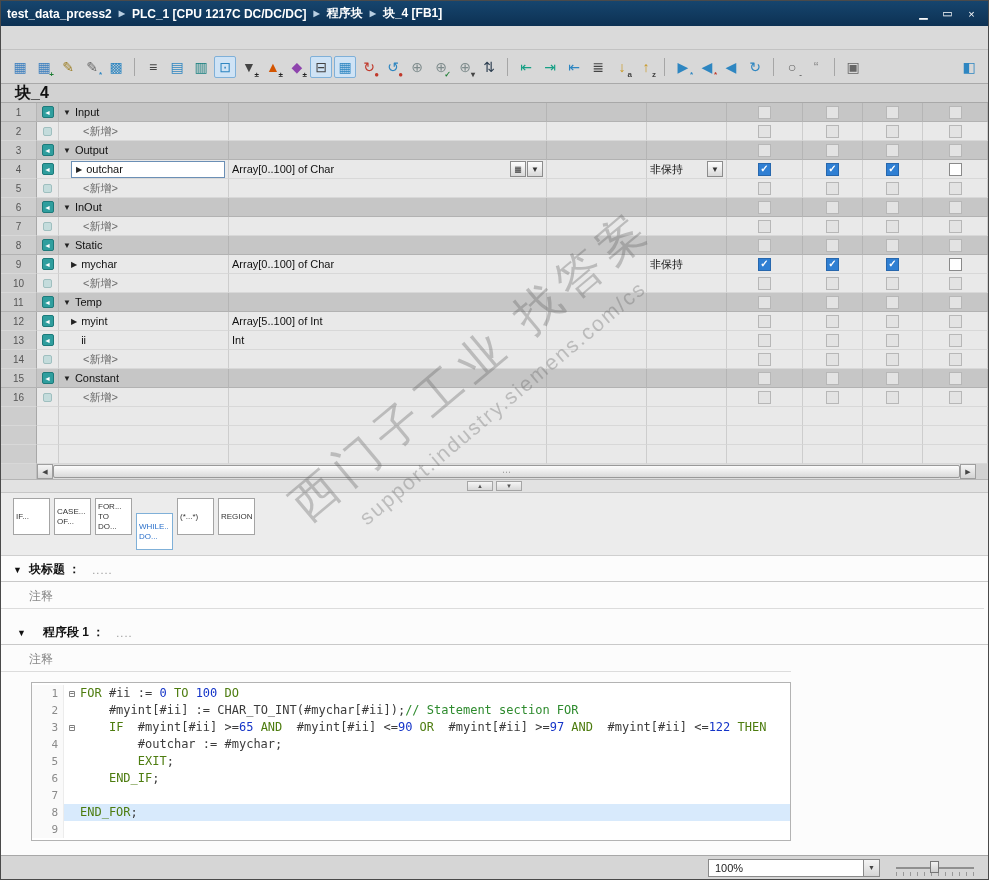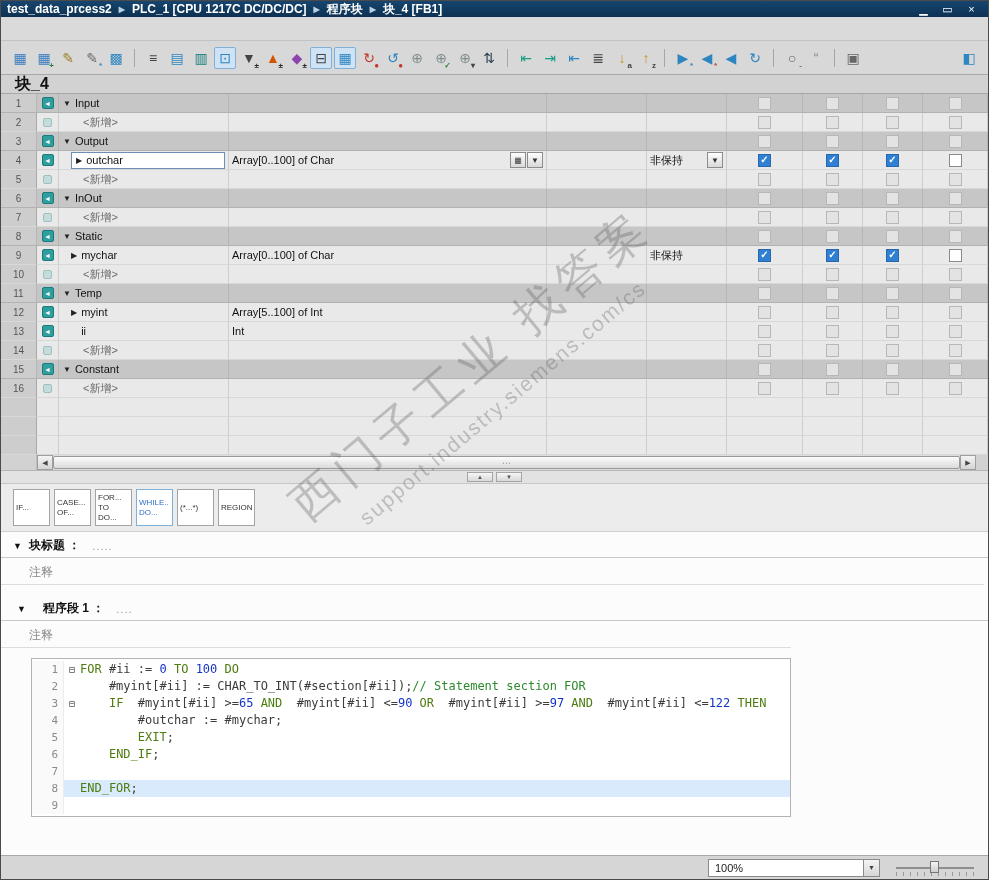--- a/index.html
+++ b/index.html
@@ -3,21 +3,21 @@
 <meta charset="utf-8">
 <style>
   * { box-sizing: border-box; margin: 0; padding: 0; }
   html,body { width: 989px; height: 880px; }
   body { font-family: "Liberation Sans", sans-serif; background:#cfcfcf; overflow:hidden; }
   button { font: inherit; background: none; border: none; padding: 0; cursor: default; }
 
   .window { position:relative; width:989px; height:880px; background:#d9d9d9; border:1px solid #4a4a4a; display:flex; flex-direction:column; overflow:hidden; }
 
   
-  .titlebar { flex:none; height:16px; background:linear-gradient(#16456e,#0d3153); color:#fff; display:flex; align-items:center; padding:0 6px; }
+  .titlebar { flex:none; height:25px; background:linear-gradient(#16456e,#0d3153); color:#fff; display:flex; align-items:center; padding:0 6px; }
   .breadcrumb { display:flex; align-items:center; gap:7px; font-size:12px; font-weight:bold; white-space:nowrap; }
   .bc-sep { font-size:8px; color:#b9cfe2; }
   .win-controls { margin-left:auto; display:flex; gap:3px; }
   .win-btn { width:21px; height:16px; display:flex; align-items:center; justify-content:center; color:#fff; font-size:11px; }
 
   
   .menu-strip { flex:none; height:24px; background:#dadada; border-bottom:1px solid #c2c2c2; }
   .toolbar { flex:none; height:34px; background:#d8d8d8; border-bottom:1px solid #a9a9a9; display:flex; align-items:center; padding:0 8px; }
   .tb-icons { display:flex; align-items:center; gap:2px; }
   .tb-btn { position:relative; width:22px; height:22px; display:flex; align-items:center; justify-content:center; font-size:14px; border:1px solid transparent; border-radius:2px; }
@@ -63,21 +63,21 @@
   .scroll-corner-r { width:12px; background:#d2d2d2; }
   .scroll-btn { width:16px; background:linear-gradient(#f4f4f4,#d4d4d4); border:1px solid #9e9e9e; font-size:7px; color:#444; display:flex; align-items:center; justify-content:center; }
   .scroll-thumb { flex:1; margin:1px 0; background:linear-gradient(#fcfcfc,#dadada); border:1px solid #999; border-radius:2px; display:flex; align-items:center; justify-content:center; color:#888; font-size:9px; }
   .splitter { flex:none; height:13px; background:#e2e2e2; border-bottom:1px solid #c6c6c6; display:flex; align-items:center; justify-content:center; gap:3px; }
   .split-btn { width:26px; height:10px; border:1px solid #a5a5a5; background:linear-gradient(#f6f6f6,#d8d8d8); font-size:6px; color:#555; display:flex; align-items:center; justify-content:center; }
 
   
   .lower { flex:1; background:#fcfcfc; overflow:hidden; }
   .snippet-bar { background:#ececec; border-bottom:1px solid #cfcfcf; padding:5px 0 5px 12px; display:flex; gap:4px; }
   .snippet { width:37px; height:37px; background:#fff; border:1px solid #a4a4a4; font-size:8px; color:#333; display:flex; flex-direction:column; justify-content:center; padding:2px 2px; line-height:1.25; text-align:left; }
-  .snippet.active { color:#2a6fc9; border-color:#7fb0d8; }
+  .snippet.active { color:#2a6fc9; border-color:#7fb0d8;margin-top:15px; }
 
   .sec-head { display:flex; align-items:center; padding:5px 8px 3px 12px; font-size:12px; font-weight:bold; color:#111; border-bottom:1px solid #c9c9c9; }
   .sec-head.net { padding-left:16px; margin-top:10px; }
   .sec-head.net .sec-label { margin-left:10px; }
   .sec-tri { font-size:9px; margin-right:7px; }
   .sec-dots { font-weight:normal; color:#999; margin-left:12px; font-size:11px; letter-spacing:1px; }
   .comment-line { color:#8a8a8a; font-size:12px; padding:6px 0 3px 28px; }
   .cl-full { border-bottom:1px solid #dcdcdc; margin-right:4px; }
   .cl-net { border-bottom:1px solid #dcdcdc; width:790px; }
 
@@ -772,21 +772,21 @@
         <div class="code-line">
           <span class="gutter">1</span>
           <span class="fold">
             <span class="fold-box">⊟</span>
           </span>
           <span class="code-text"><span class="sK">FOR</span><span class="sP"> #ii := </span><span class="sN">0</span><span class="sK"> TO </span><span class="sN">100</span><span class="sK"> DO</span></span>
         </div>
         <div class="code-line">
           <span class="gutter">2</span>
           <span class="fold"></span>
-          <span class="code-text"><span class="sP">    #myint[#ii] := </span><span class="sF">CHAR_TO_INT</span><span class="sP">(#section[#ii]);</span><span class="sC">// Statement section FOR</span></span>
+          <span class="code-text"><span class="sP">    #myint[#ii] := </span><span class="sF">CHAR_TO_INT</span><span class="sP">(#mychar[#ii]);</span><span class="sC">// Statement section FOR</span></span>
         </div>
         <div class="code-line">
           <span class="gutter">3</span>
           <span class="fold">
             <span class="fold-box">⊟</span>
           </span>
           <span class="code-text"><span class="sP">    </span><span class="sK">IF</span><span class="sP">  #myint[#ii] &gt;=</span><span class="sN">65</span><span class="sP"> </span><span class="sK">AND</span><span class="sP">  #myint[#ii] &lt;=</span><span class="sN">90</span><span class="sP"> </span><span class="sK">OR</span><span class="sP">  #myint[#ii] &gt;=</span><span class="sN">97</span><span class="sP"> </span><span class="sK">AND</span><span class="sP">  #myint[#ii] &lt;=</span><span class="sN">122</span><span class="sP"> </span><span class="sK">THEN</span></span>
         </div>
         <div class="code-line">
           <span class="gutter">4</span>

